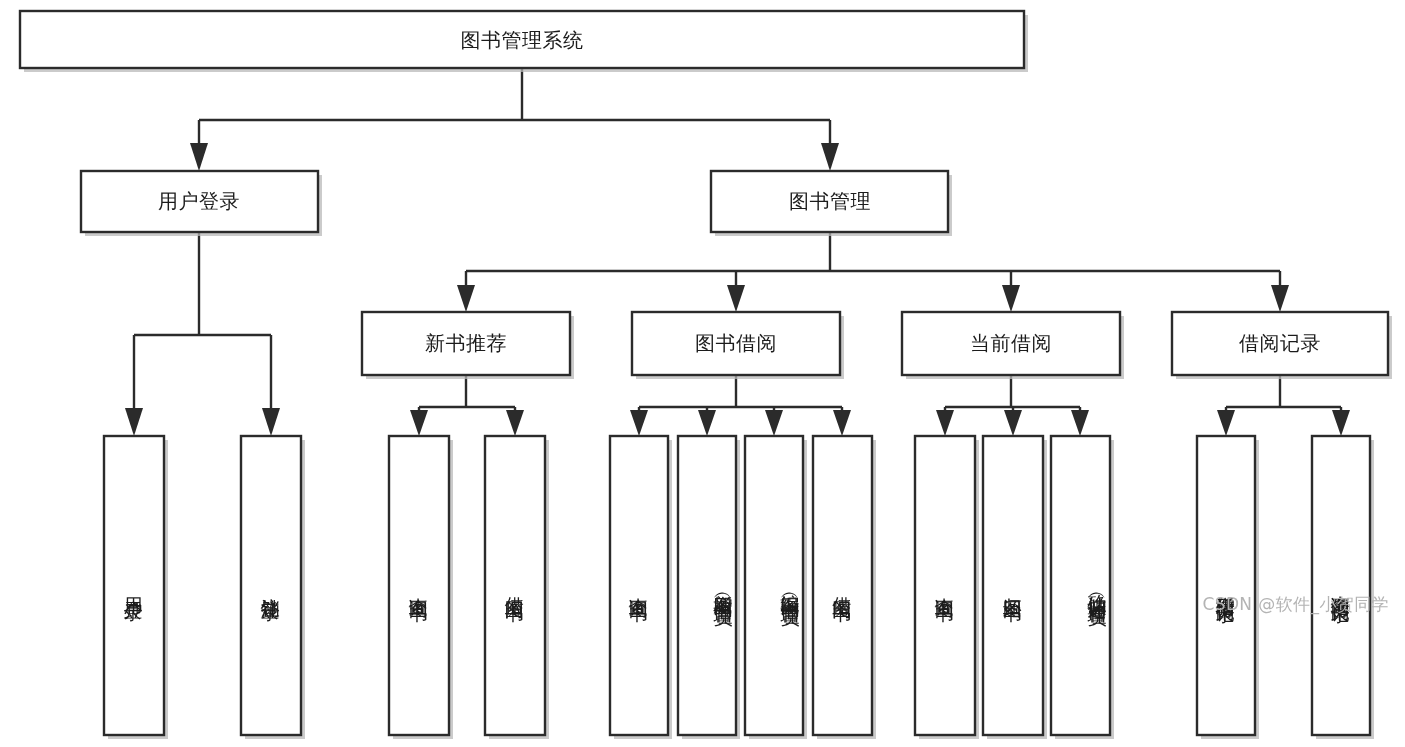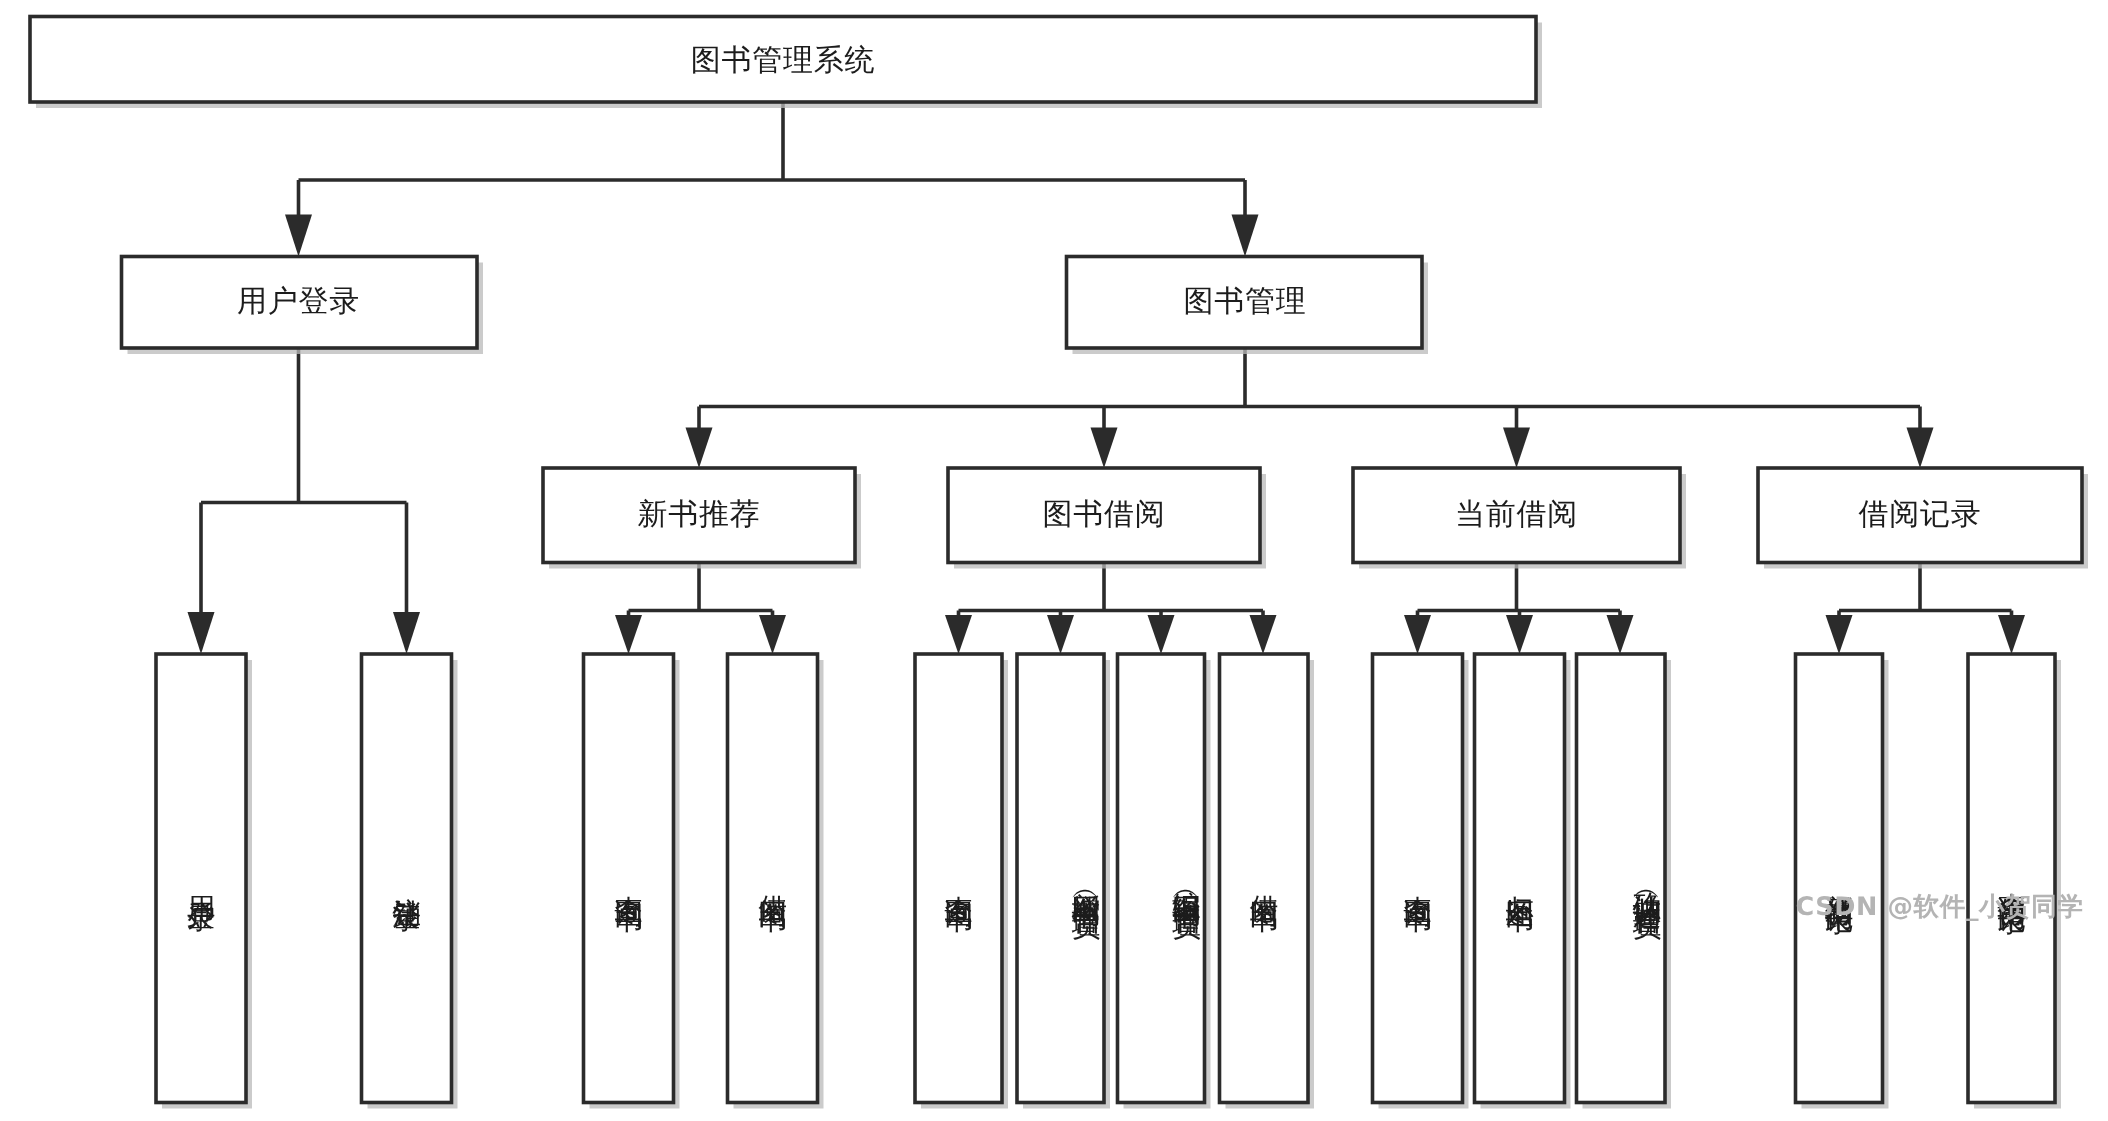--- a/index.html
+++ b/index.html
@@ -74,21 +74,20 @@
   }
   .watermark {
     position: absolute;
     right: 16px;
     bottom: 6px;
     font-family: "DejaVu Sans", "Liberation Sans", sans-serif;
     font-size: 17px;
     color: #b4b4b4;
     letter-spacing: 0.4px;
     white-space: nowrap;
-    font-weight: bold;
   }
 </style>
 </head>
 <body>
 
 <div id="diagram-root">
 
   <svg id="tree-svg" viewBox="0 0 1405 747" xmlns="http://www.w3.org/2000/svg">
 
     <g id="connectors-layer">

